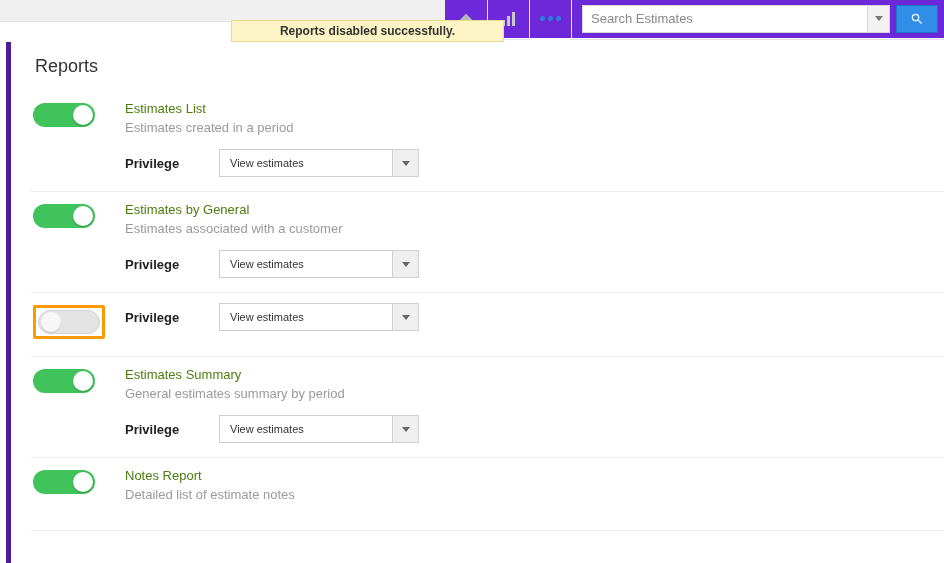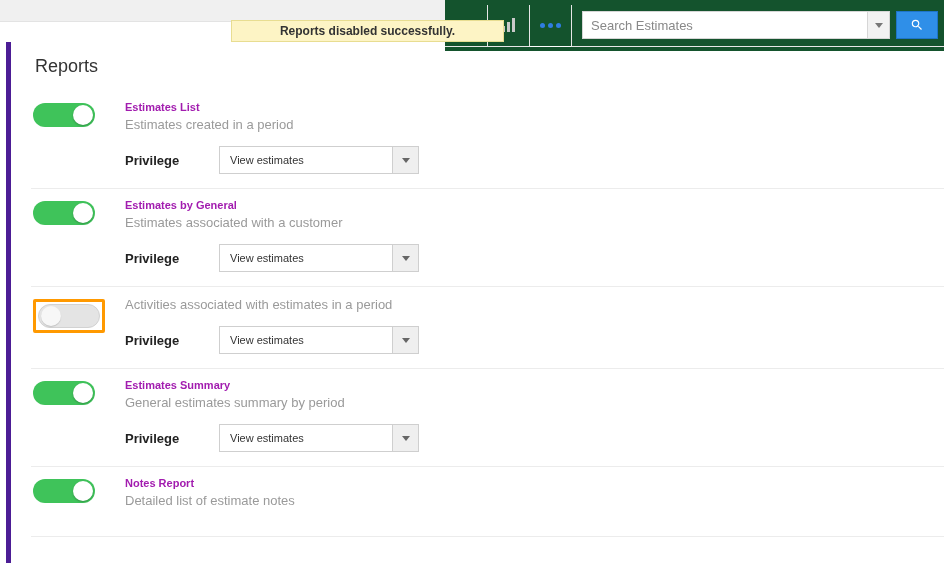--- a/index.html
+++ b/index.html
@@ -6,21 +6,21 @@
   html, body { margin:0; padding:0; font-family: Arial, Helvetica, sans-serif; font-size:13px; color:#333; background:#fff; }
   .page { width:944px; height:563px; position:relative; padding-top:22px; padding-left:6px; }
 
   
   .topstrip {
     position:absolute; top:0; left:0; right:0; height:22px; background:#f0f0f0; border-bottom:1px solid #e3e3e3;
   }
 
   
   .toolbar {
-    position:absolute; top:0; left:445px; right:0; height:51px; display:flex; align-items:center; background:#14532d;
+    position:absolute; top:0; left:445px; right:0; height:38px; display:flex; align-items:center; background:#6d28d9;
   }
   .tool-btn {
     width:42px; height:42px; display:flex; align-items:center; justify-content:center;
     border-left:1px solid #e6e6e6; border-bottom:1px solid #e6e6e6;
   }
   .tool-btn:first-child { border-left:none; }
   .tool-btn.nobottom { border-bottom:1px solid #fff; }
   .toolbar-sep { width:1px; height:42px; background:#e6e6e6; }
   .icon-roof { font-size:16px; color:#b8b8b8; }
   .icon-bars { display:flex; align-items:flex-end; gap:2px; height:14px; }
@@ -64,21 +64,21 @@
 
   .toggle { width:62px; height:24px; border-radius:14px; position:relative; cursor:pointer; display:block; }
   .toggle .knob { position:absolute; top:2px; width:20px; height:20px; border-radius:50%; background:#fff; box-shadow:0 1px 2px rgba(0,0,0,0.25); }
   .toggle.on  { background:#3fc35a; }
   .toggle.on .knob  { right:2px; }
   .toggle.off { background:#e4e4e4; border:1px solid #d2d2d2; }
   .toggle.off .knob { left:2px; top:1px; background:#f7f7f7; box-shadow:0 1px 1px rgba(0,0,0,0.15); }
   .toggle-highlight { display:inline-block; padding:2px; border:3px solid #ff9900; border-radius:2px; }
 
   .report-body { flex:1; }
-  .r-title { font-size:11px; font-weight:bold; color:#a21caf; margin-bottom:4px; }
+  .r-title { font-size:13px; font-weight:normal; color:#4d7c0f; margin-bottom:4px; }
   .r-desc  { font-size:13px; color:#9a9a9a; margin-bottom:14px; }
   .r-priv  { display:flex; align-items:center; }
   .r-priv-label { width:94px; font-size:13px; font-weight:bold; color:#222; }
   .r-priv-select { width:200px; height:28px; display:flex; border:1px solid #cfcfcf; background:#fff; cursor:pointer; }
   .r-priv-select .sel-val { flex:1; padding:0 10px; display:flex; align-items:center; font-size:11px; color:#333; }
   .r-priv-select .sel-arrow { width:26px; display:flex; align-items:center; justify-content:center; background:#efefef; border-left:1px solid #cfcfcf; }
   .tri { width:0; height:0; border-left:4px solid transparent; border-right:4px solid transparent; border-top:5px solid #666; }
 </style>
 </head>
 <body>
@@ -163,21 +163,20 @@
                 </div>
               </div>
             </div>
           </div>
         </div>
         <div class="report-row">
           <div class="toggle-cell"><span class="toggle-highlight"><span class="toggle off">
                 <span class="knob"></span>
               </span></span></div>
           <div class="report-body">
-            <div class="r-desc">Activities associated with estimates in a period</div>
             <div class="r-priv">
               <div class="r-priv-label">Privilege</div>
               <div class="r-priv-select">
                 <div class="sel-val">View estimates</div>
                 <div class="sel-arrow">
                   <span class="tri"></span>
                 </div>
               </div>
             </div>
           </div>

